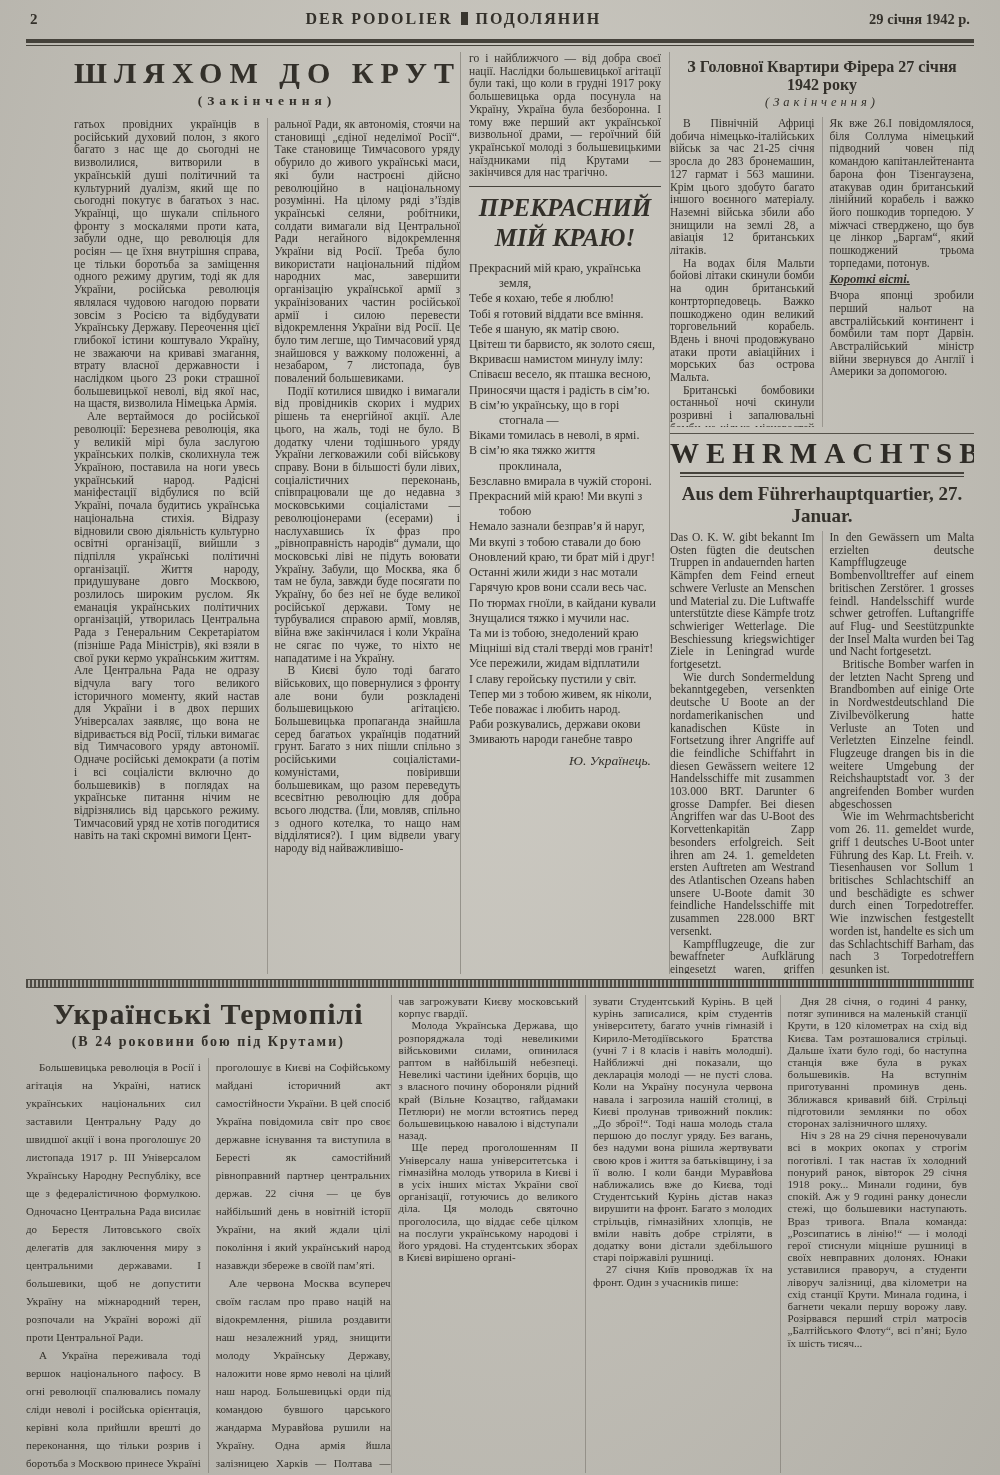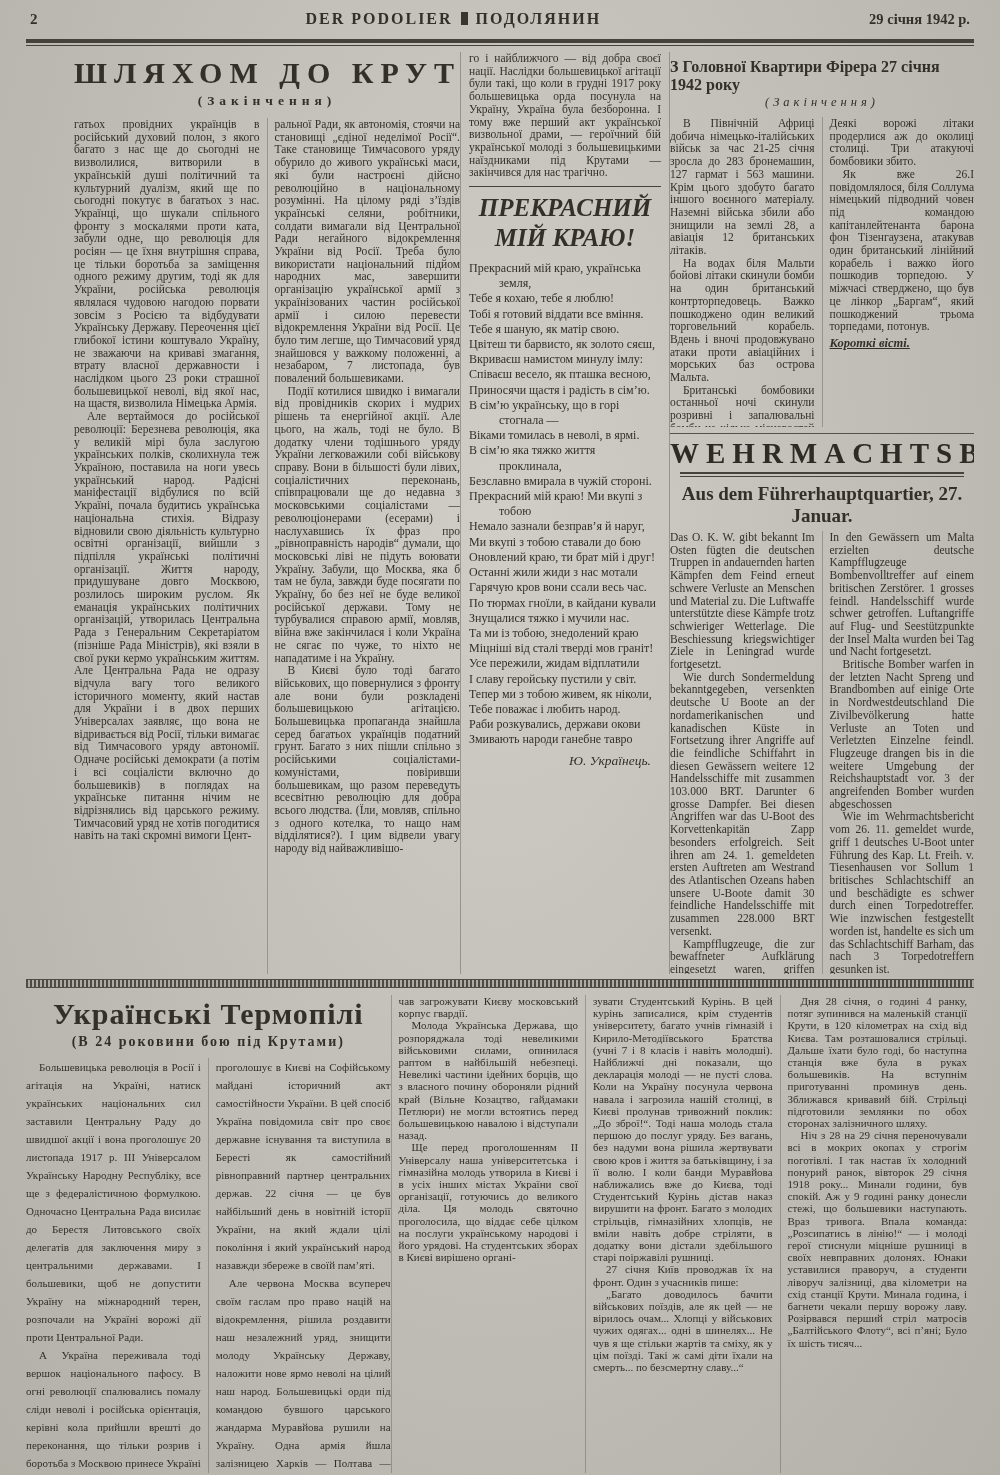--- a/index.html
+++ b/index.html
@@ -33,21 +33,21 @@
   .sec-mid   { width:192px; padding:0 8px; border-left:1px solid rgba(58,54,46,.35);
                border-right:1px solid rgba(58,54,46,.35); overflow:hidden; }
   .sec-right { flex:1; display:flex; flex-direction:column; overflow:hidden; }
   .cols2 { flex:1; display:flex; overflow:hidden; }
   .cols2 .col { flex:1; padding-right:7px; }
   .cols2 .col + .col { border-left:1px solid rgba(58,54,46,.3); padding-left:7px; padding-right:0; }
   .h-kruty { font-size:30px; font-weight:bold; letter-spacing:7px; text-align:center;
              margin:4px 0 3px 0; white-space:nowrap; }
   .subhead { text-align:center; font-size:13.5px; font-weight:bold;
              letter-spacing:5px; margin:0 0 9px 0; }
-  .h-hq { font-size:16px; font-weight:bold; text-align:left; margin:6px 0 1px 0; }
+  .h-hq { font-size:16px; font-weight:bold; text-align:center; margin:6px 0 1px 0; }
   .subhead-it { text-align:center; font-style:italic; font-size:12.5px;
                 letter-spacing:4px; margin:0 0 7px 0; }
   .shorts-title { font-style:italic; font-weight:bold; text-decoration:underline;
                   font-size:12.5px; margin:4px 0 3px 0; text-indent:0; }
   
   .poem-rule { border-top:1px solid #45423b; margin:7px 0 6px 0; }
   .poem-title { font-style:italic; font-weight:bold; font-size:25px; line-height:30px;
                 text-align:center; margin:2px 0 8px 0; }
   .poem p { margin:0; font-size:12px; line-height:15.2px; text-align:left;
             padding-left:30px; text-indent:-30px; }
@@ -150,25 +150,25 @@
       <h2 class="h-hq">З Головної Квартири Фірера 27 січня 1942 року</h2>
       <div class="subhead-it">(Закінчення)</div>
       <div class="cols2" style="flex:0 0 310px;">
         <div class="col body">
             <p>В Північній Африці добича німецько-італійських військ за час 21-25 січня зросла до 283 бронемашин, 127 гармат і 563 машини. Крім цього здобуто багато іншого воєнного матеріалу. Наземні війська збили або знищили на землі 28, а авіація 12 британських літаків.</p>
             <p>На водах біля Мальти бойові літаки скинули бомби на один британський контрторпедовець. Важко пошкоджено один великий торговельний корабель. Вдень і вночі продовжувано атаки проти авіаційних і морських баз острова Мальта.</p>
             <p>Британські бомбовики останньої ночі скинули розривні і запалювальні бомби на кілька місцевостей північно-західної Німеччини. Цивільне населення мало вбитих і поранених.</p>
           </div>
         <div class="col body cont">
           <div class="body cont">
-              <p>Деякі ворожі літаки продерлися аж до околиці столиці. Три атакуючі бомбовики збито.</p>
               <p>Як вже 26.І повідомлялося, біля Соллума німецький підводний човен під командою капітанлейтенанта барона фон Тізенгаузена, атакував один британський лінійний корабель і важко його пошкодив торпедою. У міжчасі стверджено, що був це лінкор „Баргам“, який пошкоджений трьома торпедами, потонув.</p>
             </div>
           <div class="shorts-title">Короткі вісті.</div>
           <div class="body">
+              <p>Вчора японці зробили перший нальот на австралійський континент і бомбили там порт Дарвін. Австралійський міністр війни звернувся до Англії і Америки за допомогою.</p>
             </div>
         </div>
       </div>
       <h1 class="banner">WEHRMACHTSBERICHTE</h1>
       <div class="rule-double-sm"></div>
       <h2 class="h-german">Aus dem Führerhauptquartier, 27. Januar.</h2>
       <div class="cols2">
         <div class="col body cont">
             <p>Das O. K. W. gibt bekannt Im Osten fügten die deutschen Truppen in andauernden harten Kämpfen dem Feind erneut schwere Verluste an Menschen und Material zu. Die Luftwaffe unterstützte diese Kämpfe trotz schwieriger Wetterlage. Die Beschiessung kriegswichtiger Ziele in Leningrad wurde fortgesetzt.</p>
             <p>Wie durch Sondermeldung bekanntgegeben, versenkten deutsche U Boote an der nordamerikanischen und kanadischen Küste in Fortsetzung ihrer Angriffe auf die feindliche Schiffahrt in diesen Gewässern weitere 12 Handelsschiffe mit zusammen 103.000 BRT. Darunter 6 grosse Dampfer. Bei diesen Angriffen war das U-Boot des Korvettenkapitän Zapp besonders erfolgreich. Seit ihren am 24. 1. gemeldeten ersten Auftreten am Westrand des Atlantischen Ozeans haben unsere U-Boote damit 30 feindliche Handelsschiffe mit zusammen 228.000 BRT versenkt.</p>
@@ -202,21 +202,20 @@
       </div>
     </div>
     <div class="col body cont">
         <p>чав загрожувати Києву московський корпус гвардії.</p>
         <p>Молода Українська Держава, що розпоряджала тоді невеликими військовими силами, опинилася раптом в найбільшій небезпеці. Невеликі частини ідейних борців, що з власного почину обороняли рідний край (Вільне Козацтво, гайдамаки Петлюри) не могли встоятись перед большевицькою навалою і відступали назад.</p>
         <p>Ще перед проголошенням ІІ Універсалу наша університетська і гімназійна молодь утворила в Києві і в усіх інших містах України свої організації, готуючись до великого діла. Ця молодь святочно проголосила, що віддає себе цілком на послуги українському народові і його урядові. На студентських зборах в Києві вирішено органі-</p>
       </div>
     <div class="col body cont">
         <p>зувати Студентський Курінь. В цей курінь записалися, крім студентів університету, багато учнів гімназій і Кирило-Методіївського Братства (учні 7 і 8 класів і навіть молодші). Найближчі дні показали, що декларація молоді — не пусті слова. Коли на Україну посунула червона навала і загрозила нашій столиці, в Києві пролунав тривожний поклик: „До зброї!“. Тоді наша молодь стала першою до послуг уряду. Без вагань, без надуми вона рішила жертвувати свою кров і життя за батьківщину, і за її волю. І коли банди Муравйова наближались вже до Києва, тоді Студентський Курінь дістав наказ вирушити на фронт. Багато з молодих стрільців, гімназійних хлопців, не вміли навіть добре стріляти, в додатку вони дістали здебільшого старі поіржавілі рушниці.</p>
         <p>27 січня Київ проводжав їх на фронт. Один з учасників пише:</p>
-        <p>„Багато доводилось бачити військових поїздів, але як цей — не вірилось очам... Хлопці у військових чужих одягах... одні в шинелях... Не чув я ще стільки жартів та сміху, як у цім поїзді. Такі ж самі діти їхали на смерть... по безсмертну славу...“</p>
       </div>
     <div class="col body">
         <p>Дня 28 січня, о годині 4 ранку, потяг зупинився на маленькій станції Крути, в 120 кілометрах на схід від Києва. Там розташовалися стрільці. Дальше їхати було годі, бо наступна станція вже була в руках большевиків. На вступнім приготуванні проминув день. Зближався кривавий бій. Стрільці підготовили землянки по обох сторонах залізничного шляху.</p>
         <p>Ніч з 28 на 29 січня переночували всі в мокрих окопах у строгім поготівлі. І так настав їх холодний понурий ранок, вівторок 29 січня 1918 року... Минали години, був спокій. Аж у 9 годині ранку донесли стежі, що большевики наступають. Враз тривога. Впала команда: „Розсипатись в лінію!“ — і молоді герої стиснули міцніше рушниці в своїх невправних долонях. Юнаки уставилися праворуч, а студенти ліворуч залізниці, два кілометри на схід станції Крути. Минала година, і багнети чекали першу ворожу лаву. Розірвався перший стріл матросів „Балтійського Флоту“, всі п’яні; Було їх шість тисяч...</p>
       </div>
   </section>
 
 </div>
 
 </body></html>

